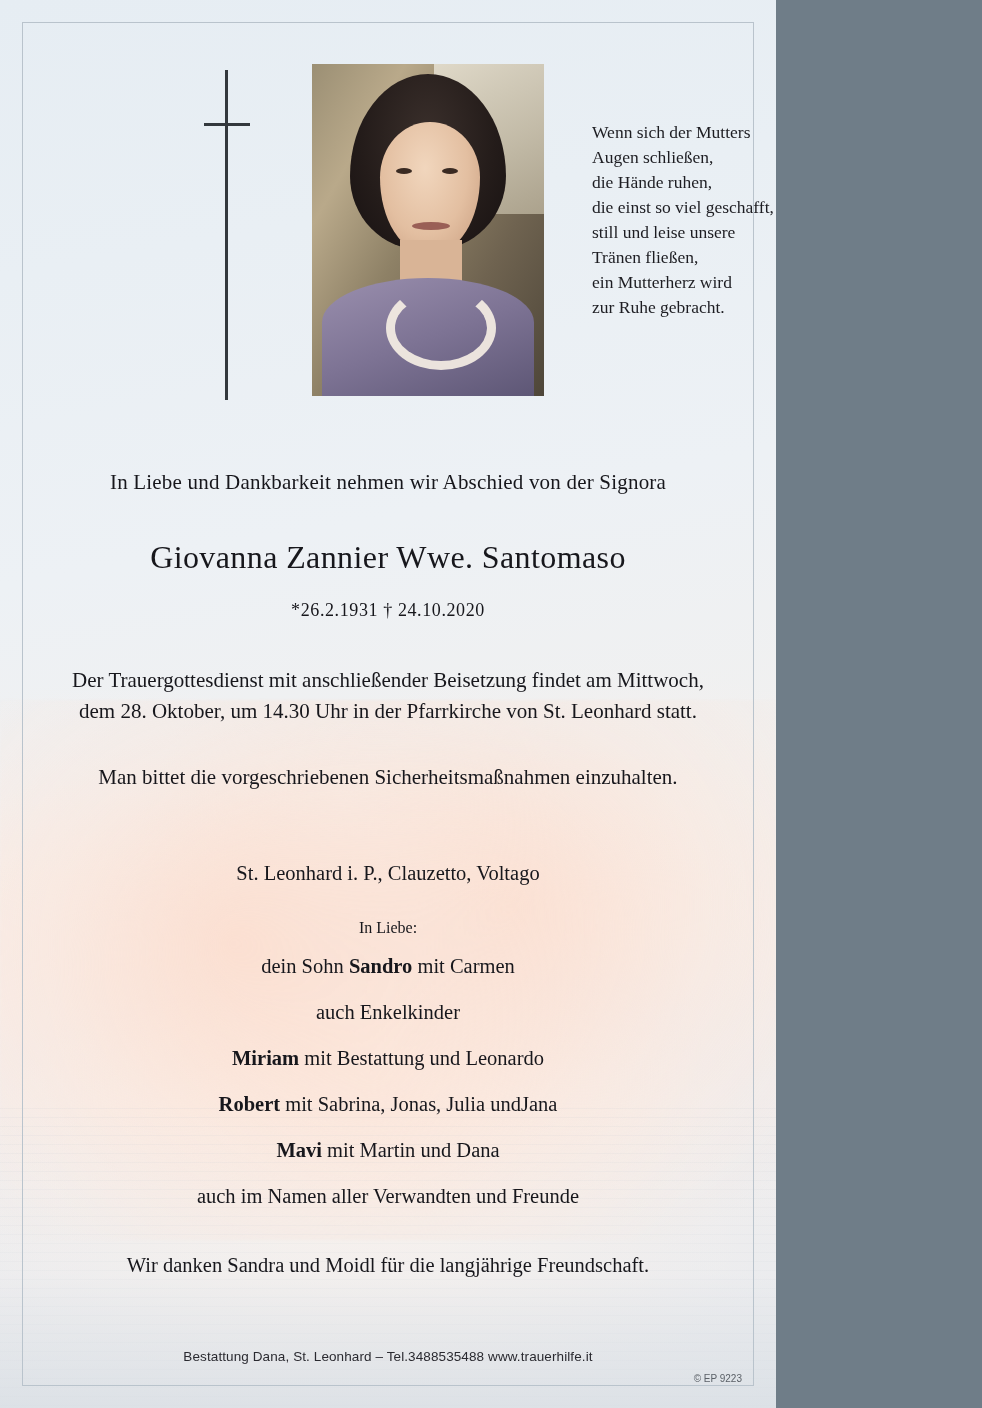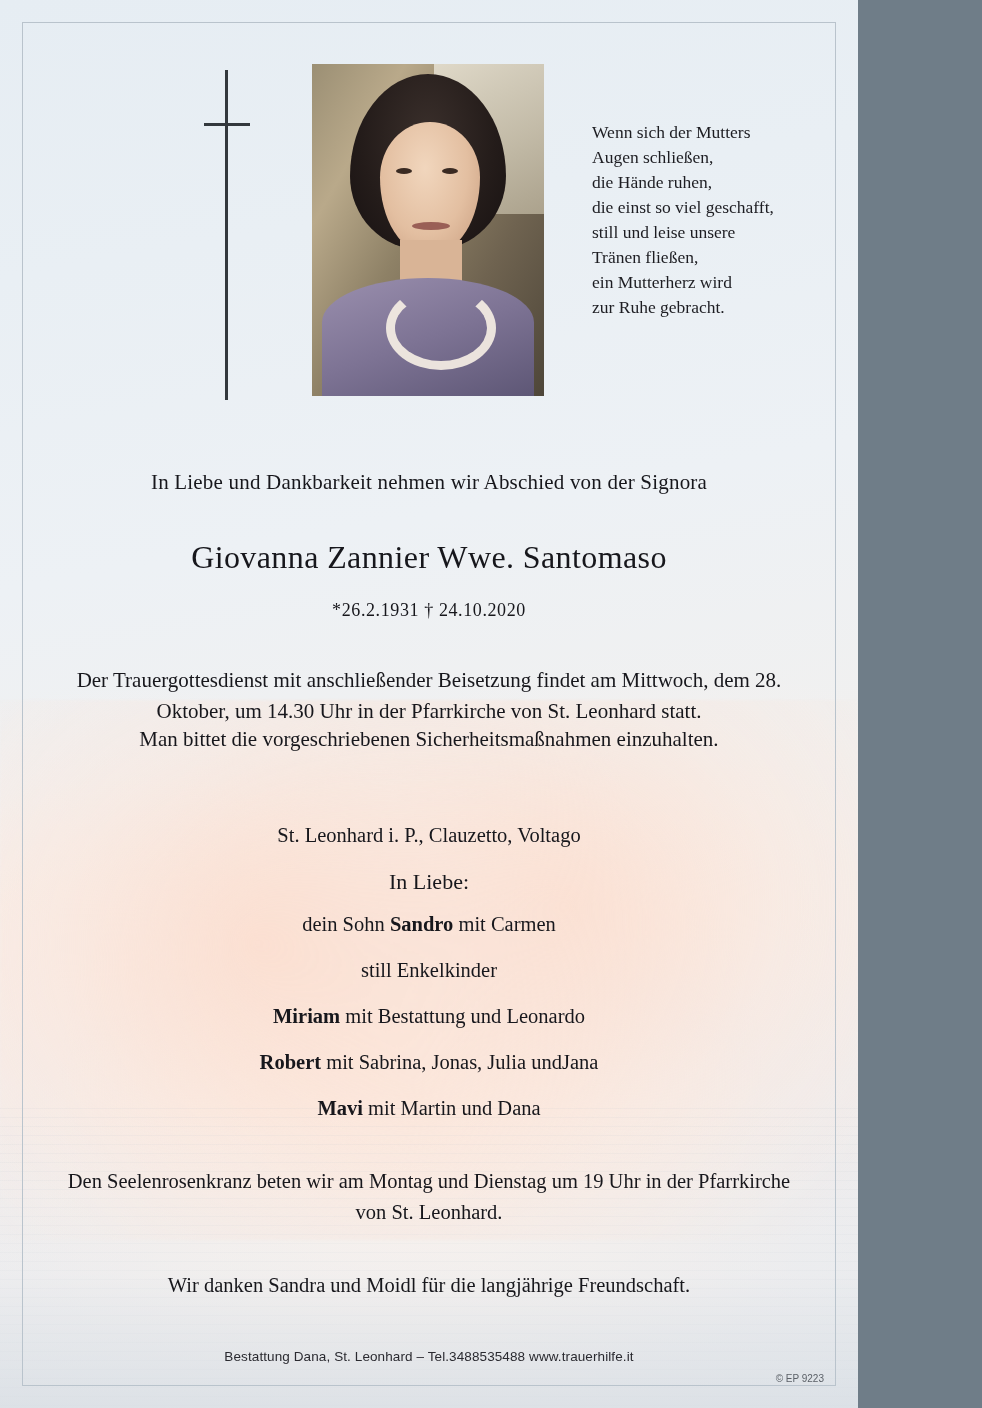--- a/index.html
+++ b/index.html
@@ -2,21 +2,21 @@
 <html><head>
 <meta charset="utf-8">
 <style>
   html, body {
     margin: 0;
     padding: 0;
     background: #6f7d88;
   }
   .page {
     position: relative;
-    width: 858px;
+    width: 776px;
     height: 1408px;
     overflow: hidden;
     font-family: "Liberation Serif", serif;
     color: #17171c;
     background: #f0abfc;
     text-decoration: underline;
   }
   
   .bg-base {
     position: absolute;
@@ -211,29 +211,30 @@
     margin-top: 24px;
     font-size: 18px;
     letter-spacing: 0.6px;
   }
   .service {
     margin-top: 44px;
     font-size: 21px;
     line-height: 31px;
   }
   .safety {
+    margin-top: 38px;
     font-size: 21px;
   }
   .places {
     margin-top: 72px;
     font-size: 20.5px;
   }
   .inlove {
-    margin-top: 22px;
-    font-size: 22px;
+    margin-top: 34px;
+    font-size: 16px;
   }
   .family-list {
     margin-top: 18px;
     font-size: 20.5px;
   }
   .family-list div { margin-top: 23px; }
   .family-list div:first-child { margin-top: 0; }
   .family-list b { font-weight: bold; }
   .rosary {
     margin-top: 46px;
@@ -314,35 +315,37 @@
     <div class="places">St. Leonhard i. P., Clauzetto, Voltago</div>
     <div class="inlove">In Liebe:</div>
 
     <div class="family-list">
       <div>
         <span>dein Sohn</span>
         <b>Sandro</b>
         <span>mit Carmen</span>
       </div>
       <div>
-        <span>still Enkelkinder</span>
+        <span>auch Enkelkinder</span>
       </div>
       <div>
         <b>Miriam</b>
         <span>mit Bestattung und Leonardo</span>
       </div>
       <div>
         <b>Robert</b>
         <span>mit Sabrina, Jonas, Julia undJana</span>
       </div>
       <div>
         <b>Mavi</b>
         <span>mit Martin und Dana</span>
       </div>
+      <div>
+        <span>auch im Namen aller Verwandten und Freunde</span>
+      </div>
     </div>
 
-    <div class="rosary">Den Seelenrosenkranz beten wir am Montag und Dienstag um 19 Uhr in der Pfarrkirche von St. Leonhard.</div>
     <div class="thanks">Wir danken Sandra und Moidl für die langjährige Freundschaft.</div>
   </div>
 
   <div class="footer">Bestattung Dana, St. Leonhard – Tel.3488535488  www.trauerhilfe.it</div>
   <div class="code">© EP 9223</div>
 </div>
 
 </body></html>

